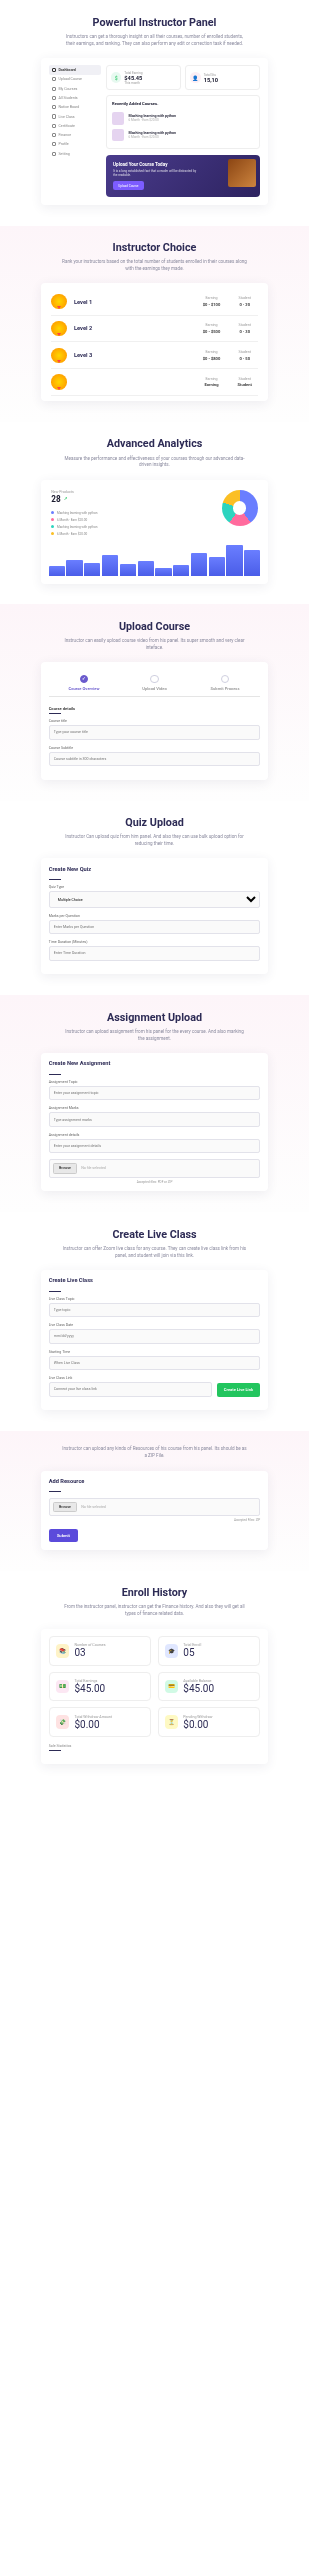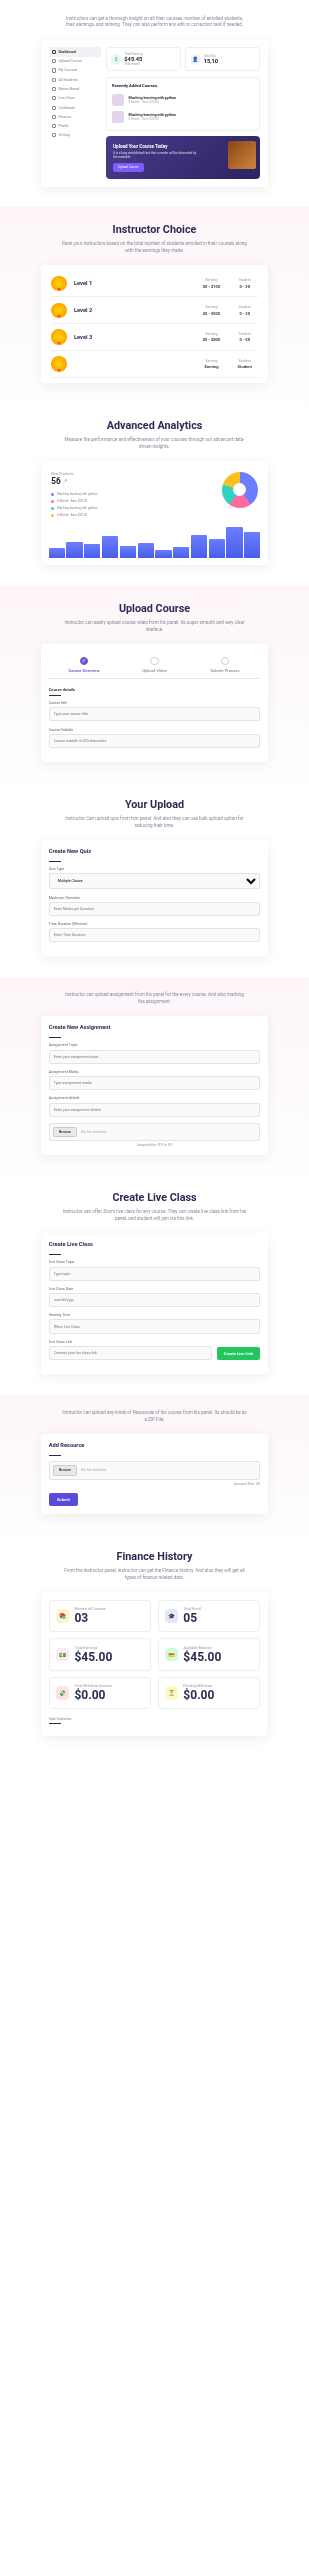--- a/index.html
+++ b/index.html
@@ -66,28 +66,29 @@
 .file-btn{background:#e8e8e8;border:0.5px solid #ccc;padding:2.1px 5.2px;font-size:3.6px;border-radius:1.5px;margin-right:4.1px}
 .file-row{display:flex;align-items:center;border:0.5px solid #e2e2ea;border-radius:2.1px;padding:3.1px;background:#fafafa}
 .file-hint{font-size:3.1px;color:#999;margin-top:2.1px;text-align:center}
 .btn-green{background:#22c55e;color:#fff;border:none;padding:4.1px 7.2px;font-size:4.1px;font-weight:600;border-radius:2.1px}
 .btn-purple{background:#5b4bdb;color:#fff;border:none;padding:4.1px 8.2px;font-size:4.1px;font-weight:600;border-radius:2.1px}
 .card-title{font-size:5.7px;font-weight:700;color:#2d2b55;margin-bottom:7.2px}
 .fin-grid{display:grid;grid-template-columns:1fr 1fr;gap:6.2px}
 .fin-box{background:#fff;border:0.5px solid #eee;border-radius:4.1px;padding:6.2px;display:flex;gap:5.2px;align-items:center}
 .fin-icon{width:13.4px;height:13.4px;border-radius:4.1px;display:flex;align-items:center;justify-content:center;font-size:5.7px}
 .fin-lbl{font-size:3.6px;color:#999}
-.fin-val{font-size:12px;font-weight:700;color:#2d2b55}
+.fin-val{font-size:10px;font-weight:400;color:#2d2b55}
 .hr-line{border:none;border-top:0.8px solid #2d2b55;margin:2.1px 0 5.2px;width:12.4px}
 .sale-stat{font-size:3.6px;color:#888;margin-top:7.2px}
 </style>
 </head>
 <body>
 
 <div class="section">
+  <h2 class="section-title">Powerful Instructor Panel</h2>
   <p class="section-desc">Instructors can get a thorough insight on all their courses, number of enrolled students, their earnings, and ranking. They can also perform any edit or correction task if needed.</p>
   <div class="card">
     <div class="dash-wrap">
       <div class="sidebar" id="sidebar">
           <div class="side-item active">
             <span class="side-icon"></span>
             <span>Dashboard</span>
           </div>
           <div class="side-item">
             <span class="side-icon"></span>
@@ -228,21 +229,21 @@
 </div>
 
 <div class="section">
   <h2 class="section-title">Advanced Analytics</h2>
   <p class="section-desc">Measure the performance and effectiveness of your courses through our advanced data-driven insights.</p>
   <div class="card">
     <div class="analytics">
       <div class="ana-left">
         <div class="ana-lbl">New Products</div>
         <div class="ana-stat">
-            <span class="ana-count">56</span>
+            <span class="ana-count">28</span>
             <span style="color:#22c55e;font-size:4.6px">↗</span>
           </div>
         <div id="legend">
             <div class="legend-item"><span class="legend-dot" style="background:#6a7eff"></span>Maching learning with python</div>
             <div class="legend-item"><span class="legend-dot" style="background:#ff6b9d"></span>6 Month · Earn $20.00</div>
             <div class="legend-item"><span class="legend-dot" style="background:#2dd4bf"></span>Maching learning with python</div>
             <div class="legend-item"><span class="legend-dot" style="background:#fbbf24"></span>6 Month · Earn $20.00</div>
           </div>
       </div>
       <div class="donut"></div>
@@ -280,41 +281,42 @@
       <input class="form-input" placeholder="Type your course title" style="">
     </div>
     <div class="form-group">
       <span class="form-sublabel">Course Subtitle</span>
       <input class="form-input" placeholder="Course subtitle in 300 characters" style="">
     </div>
   </div>
 </div>
 
 <div class="section">
-  <h2 class="section-title">Your Upload</h2>
+  <h2 class="section-title">Quiz Upload</h2>
   <p class="section-desc">Instructor Can upload quiz from him panel. And also they can use bulk upload option for reducing their time.</p>
   <div class="card">
     <div class="card-title">Create New Quiz</div>
     <hr class="hr-line">
     <div class="form-group">
       <span class="form-sublabel">Quiz Type</span>
       <select class="form-select"><option>Multiple Choice</option></select>
     </div>
     <div class="form-group">
       <span class="form-sublabel">Marks per Question</span>
       <input class="form-input" placeholder="Enter Marks per Question" style="">
     </div>
     <div class="form-group">
       <span class="form-sublabel">Time Duration (Minutes)</span>
       <input class="form-input" placeholder="Enter Time Duration" style="">
     </div>
   </div>
 </div>
 
 <div class="section">
+  <h2 class="section-title">Assignment Upload</h2>
   <p class="section-desc">Instructor can upload assignment from his panel for the every course. And also marking the assignment.</p>
   <div class="card">
     <div class="card-title">Create New Assignment</div>
     <hr class="hr-line">
     <div class="form-group">
       <span class="form-sublabel">Assignment Topic</span>
       <input class="form-input" placeholder="Enter your assignment topic" style="">
     </div>
     <div class="form-group">
       <span class="form-sublabel">Assignment Marks</span>
@@ -368,21 +370,21 @@
     <div class="file-row">
       <button class="file-btn">Browse</button>
       <span style="font-size:3.6px;color:#aaa">No file selected</span>
     </div>
     <div class="file-hint" style="text-align:right">Accepted Files: ZIP</div>
     <button class="btn-purple" style="margin-top:7.2px">Submit</button>
   </div>
 </div>
 
 <div class="section">
-  <h2 class="section-title">Finance History</h2>
+  <h2 class="section-title">Enroll History</h2>
   <p class="section-desc">From the instructor panel, instructor can get the Finance history. And also they will get all types of finance related data.</p>
   <div class="card">
     <div class="fin-grid" id="fin-grid">
         <div class="fin-box">
           <div class="fin-icon" style="background:#fef3c7">📚</div>
           <div>
             <div class="fin-lbl">Number of Courses</div>
             <div class="fin-val">03</div>
           </div>
         </div>

